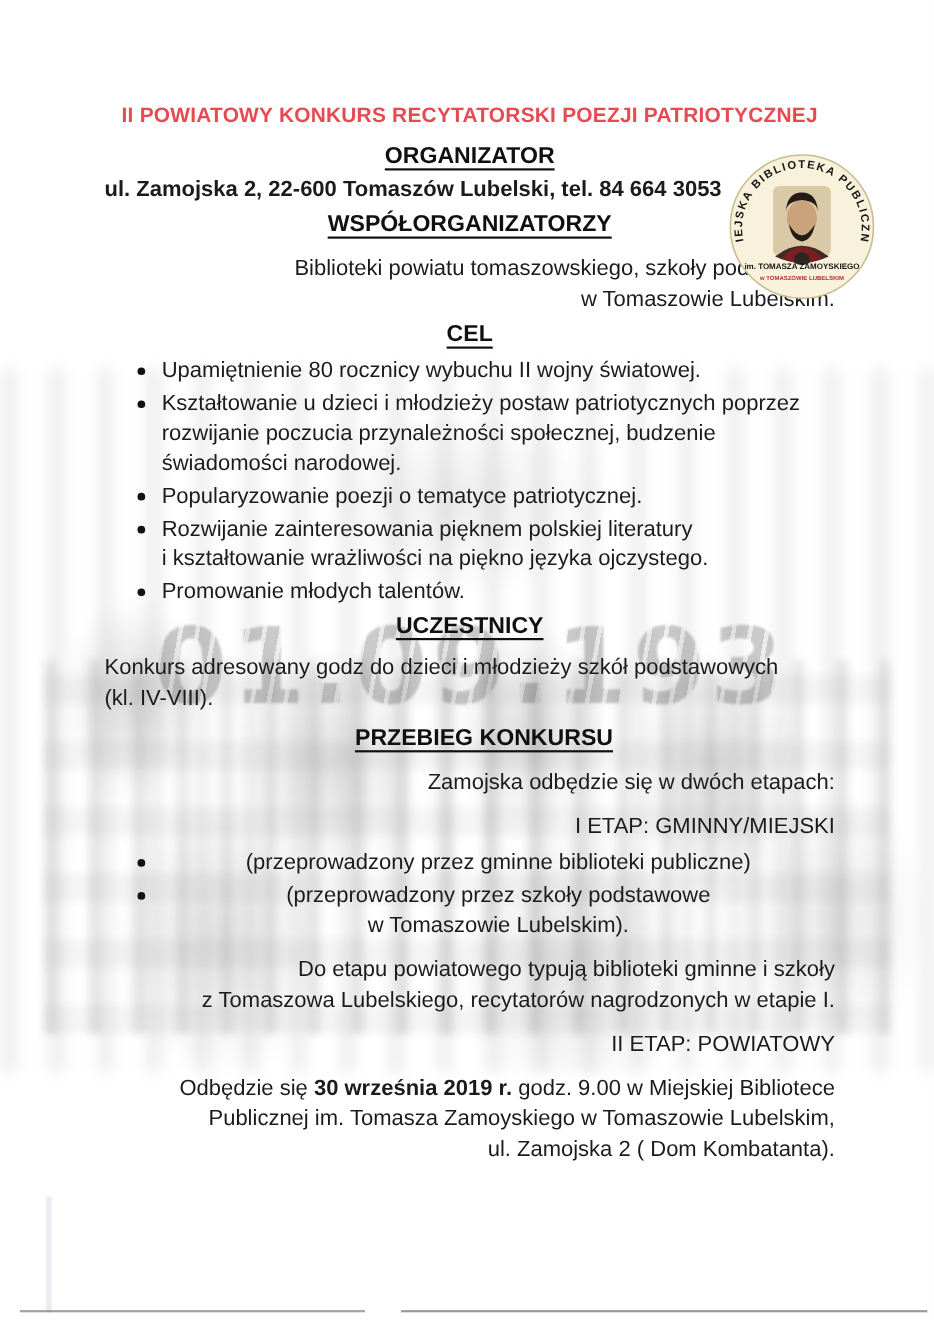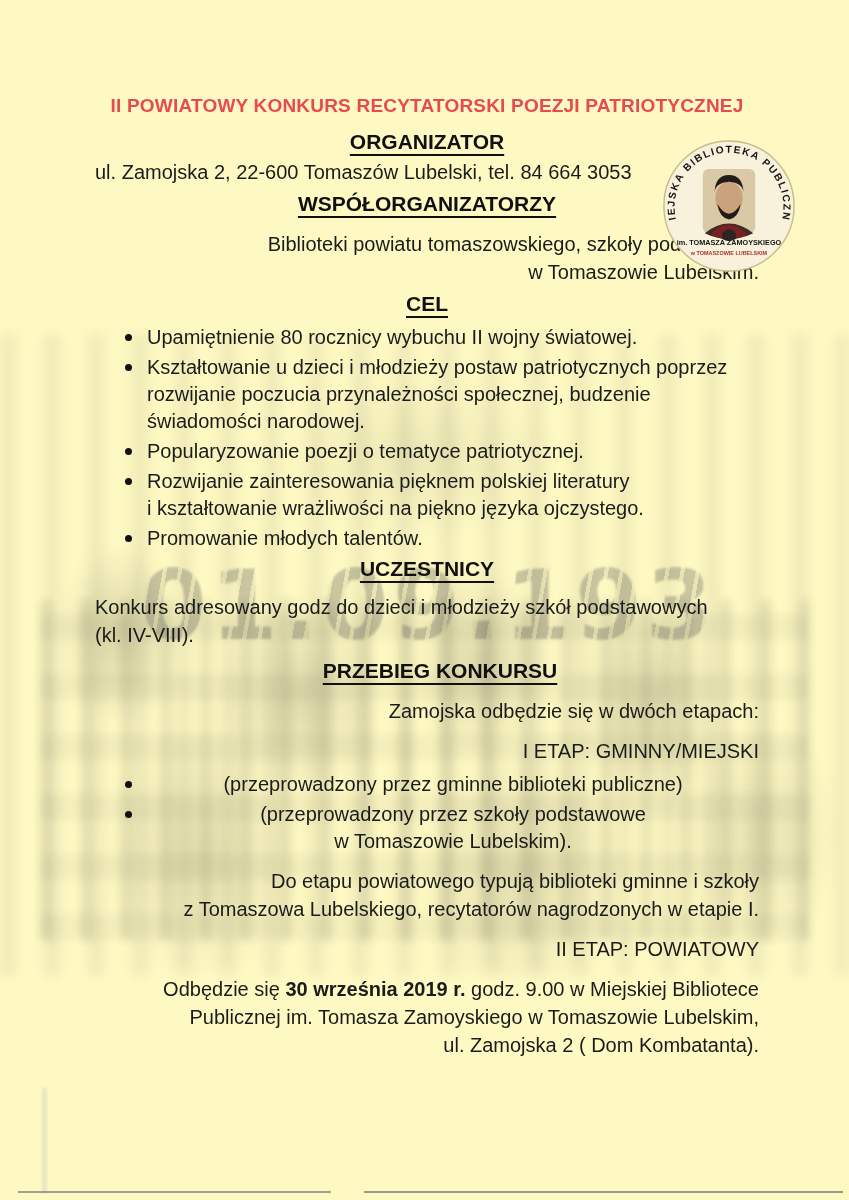--- a/index.html
+++ b/index.html
@@ -1,20 +1,20 @@
 <!DOCTYPE html>
 <html lang="pl"><head>
 <meta charset="utf-8">
 <style>
   html,body{margin:0;padding:0;background:#e9e9e9;}
   .page{
     position:relative;
     width:849px;height:1200px;
     margin:0 auto;
-    background:#fef9c3;
+    background:#ffffff;
     overflow:hidden;
     font-family:"Liberation Sans", sans-serif;
     color:#1b1b1b;
   }
   
   .watermark{position:absolute;inset:0;z-index:0;pointer-events:none;}
   .wm-photo{
     position:absolute;left:0;right:0;top:335px;height:640px;
     background-image:
       radial-gradient(90px 130px at 120px 300px, rgba(0,0,0,0.14), transparent 70%),
@@ -63,21 +63,21 @@
   }
   .doc-title{
     margin:0;font-size:19px;line-height:24px;font-weight:bold;
     text-align:center;color:#e84a52;letter-spacing:.2px;
   }
   h2{
     font-size:21px;line-height:28px;font-weight:bold;color:#101010;
     margin:0;text-decoration:underline;
     text-decoration-thickness:2px;text-underline-offset:5px;text-align:center;
   }
-  .mt10{margin-top:10px;} .mt2{margin-top:2px;} .mt4{margin-top:4px;}
+  .mt10{margin-top:10px;} .mt2{margin-top:2px;font-weight:bold;} .mt4{margin-top:4px;}
   .mt6{margin-top:6px;text-align:center;} .mt8{margin-top:8px;margin-left:26px;} .mt12{margin-top:12px;text-align:right;}
   p{margin:0;}
   .ml{white-space:pre-line;}
   ul.bullets{
     list-style:none;margin:6px 0 0 0;padding:0 0 0 30px;
   }
   ul.bullets li{
     position:relative;line-height:27px;margin-bottom:3px;padding-left:22px;
   }
   ul.bullets li::before{

